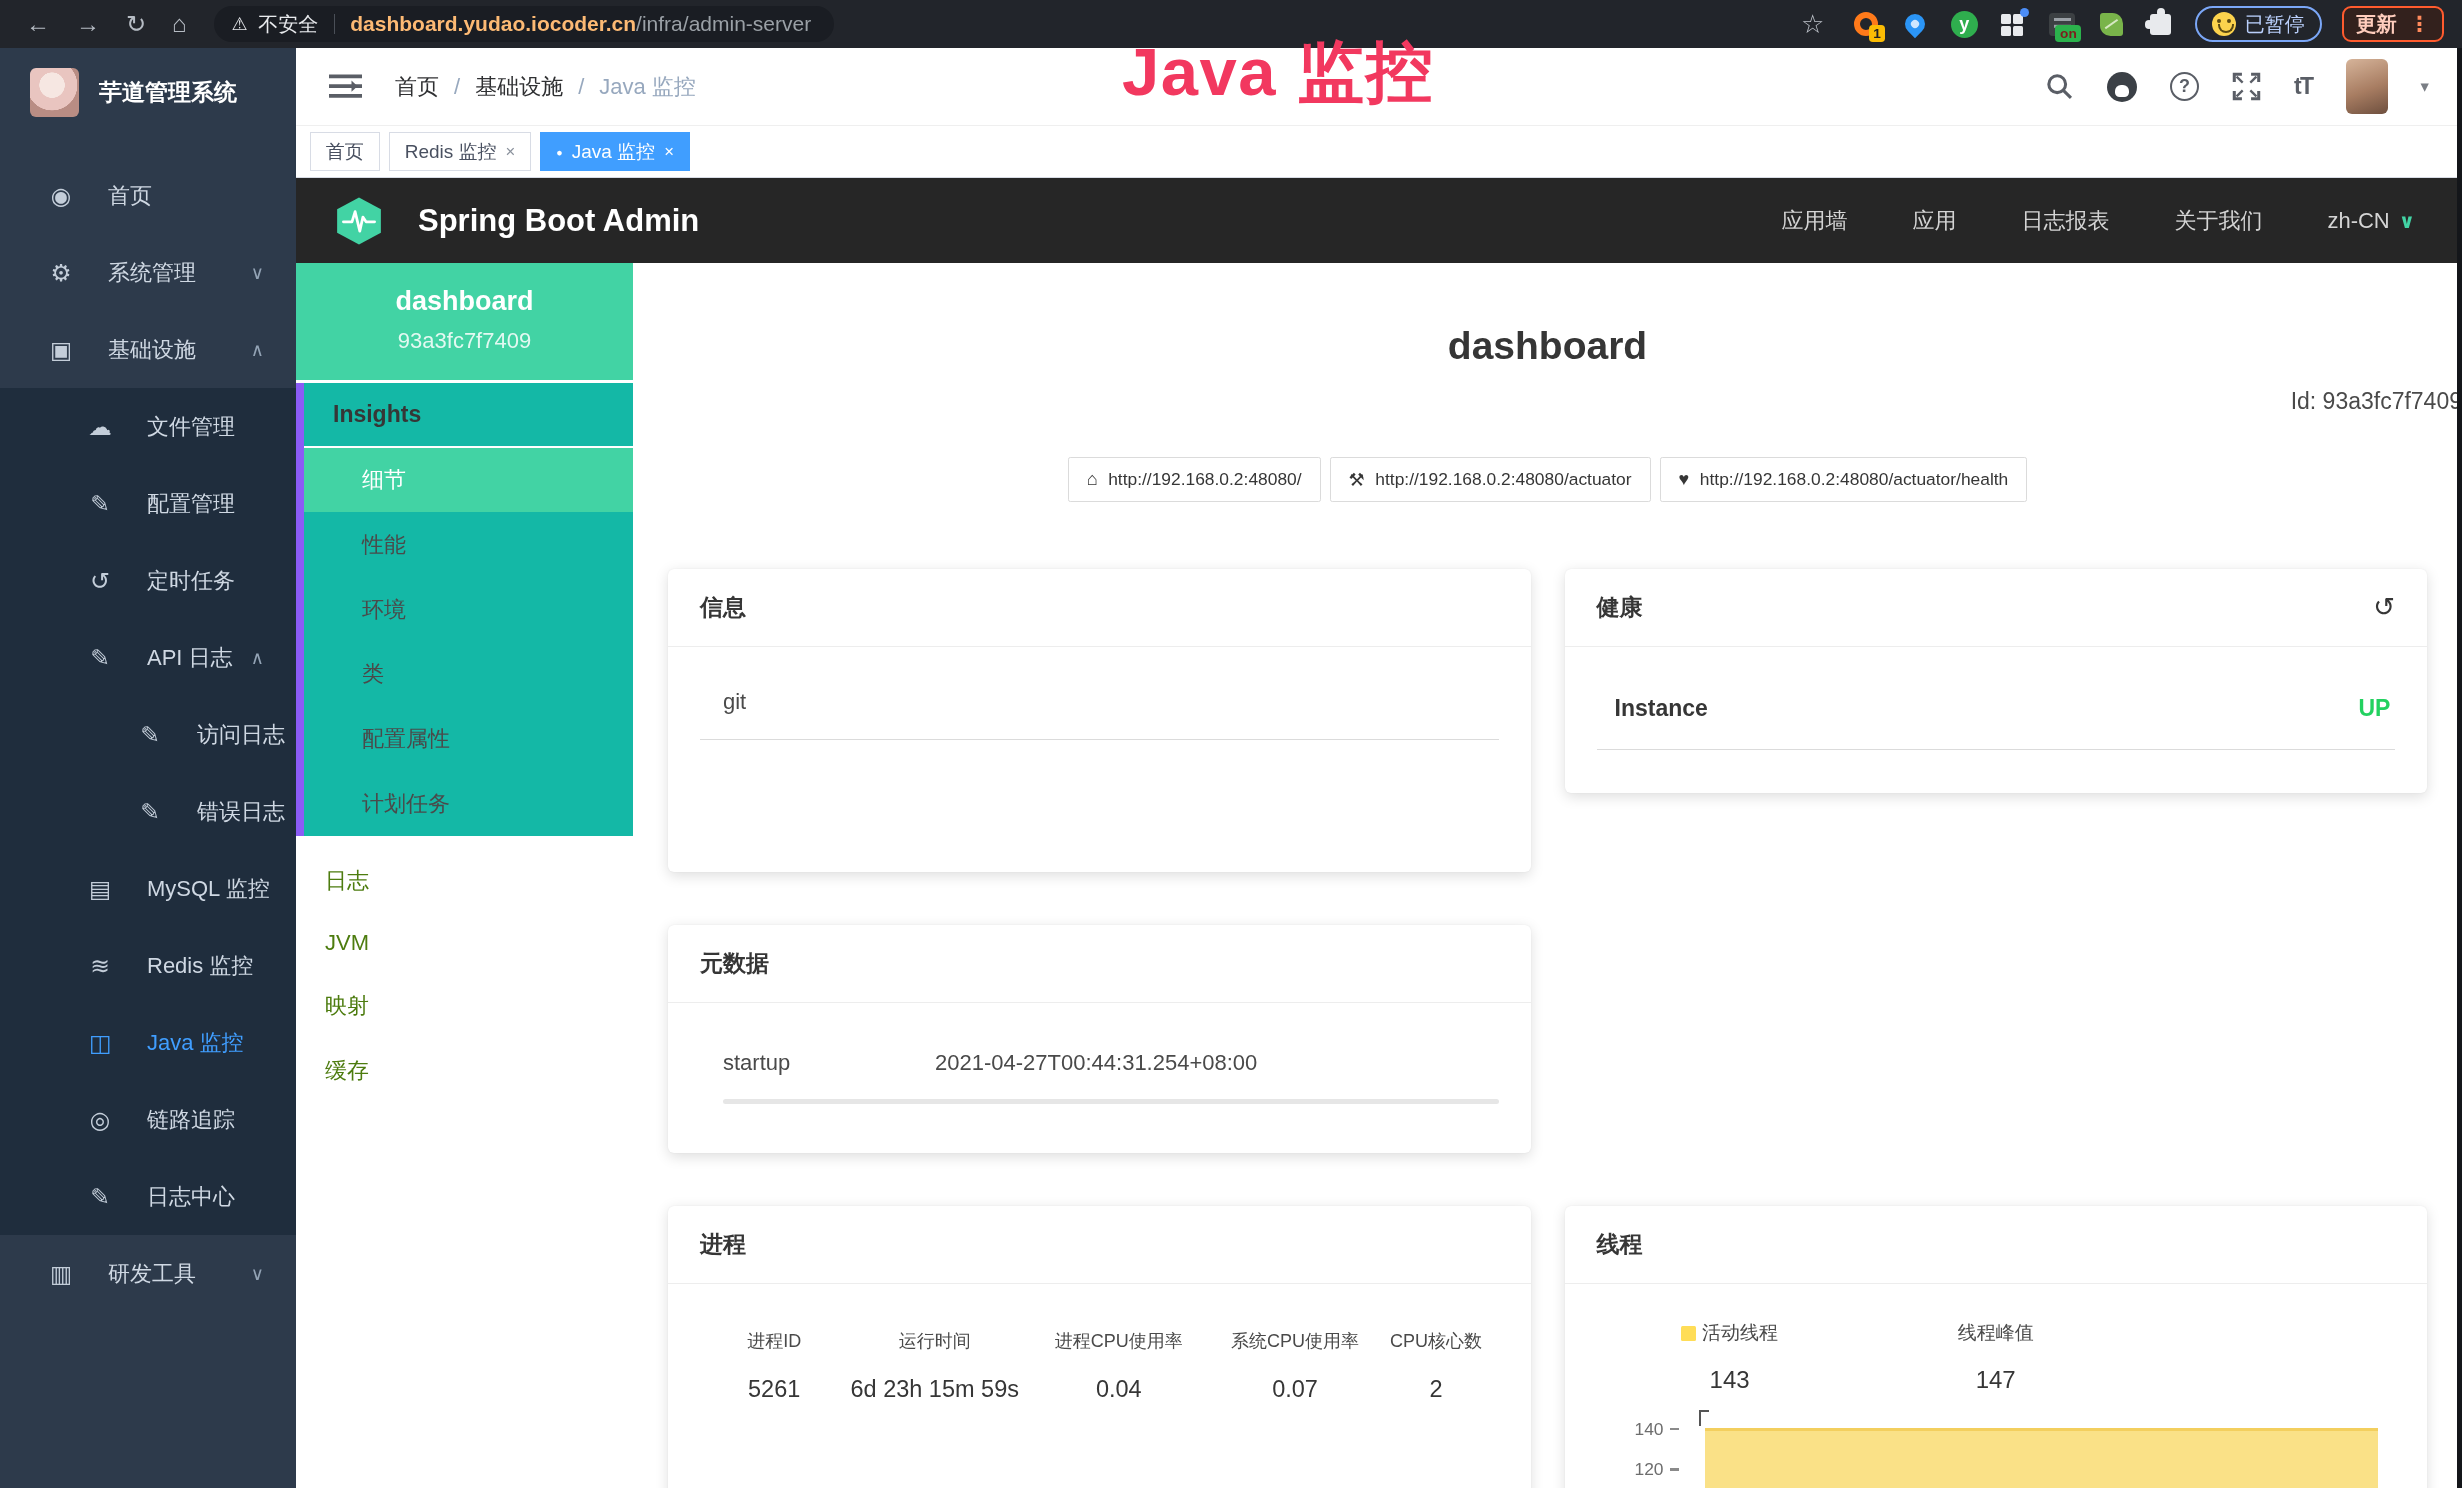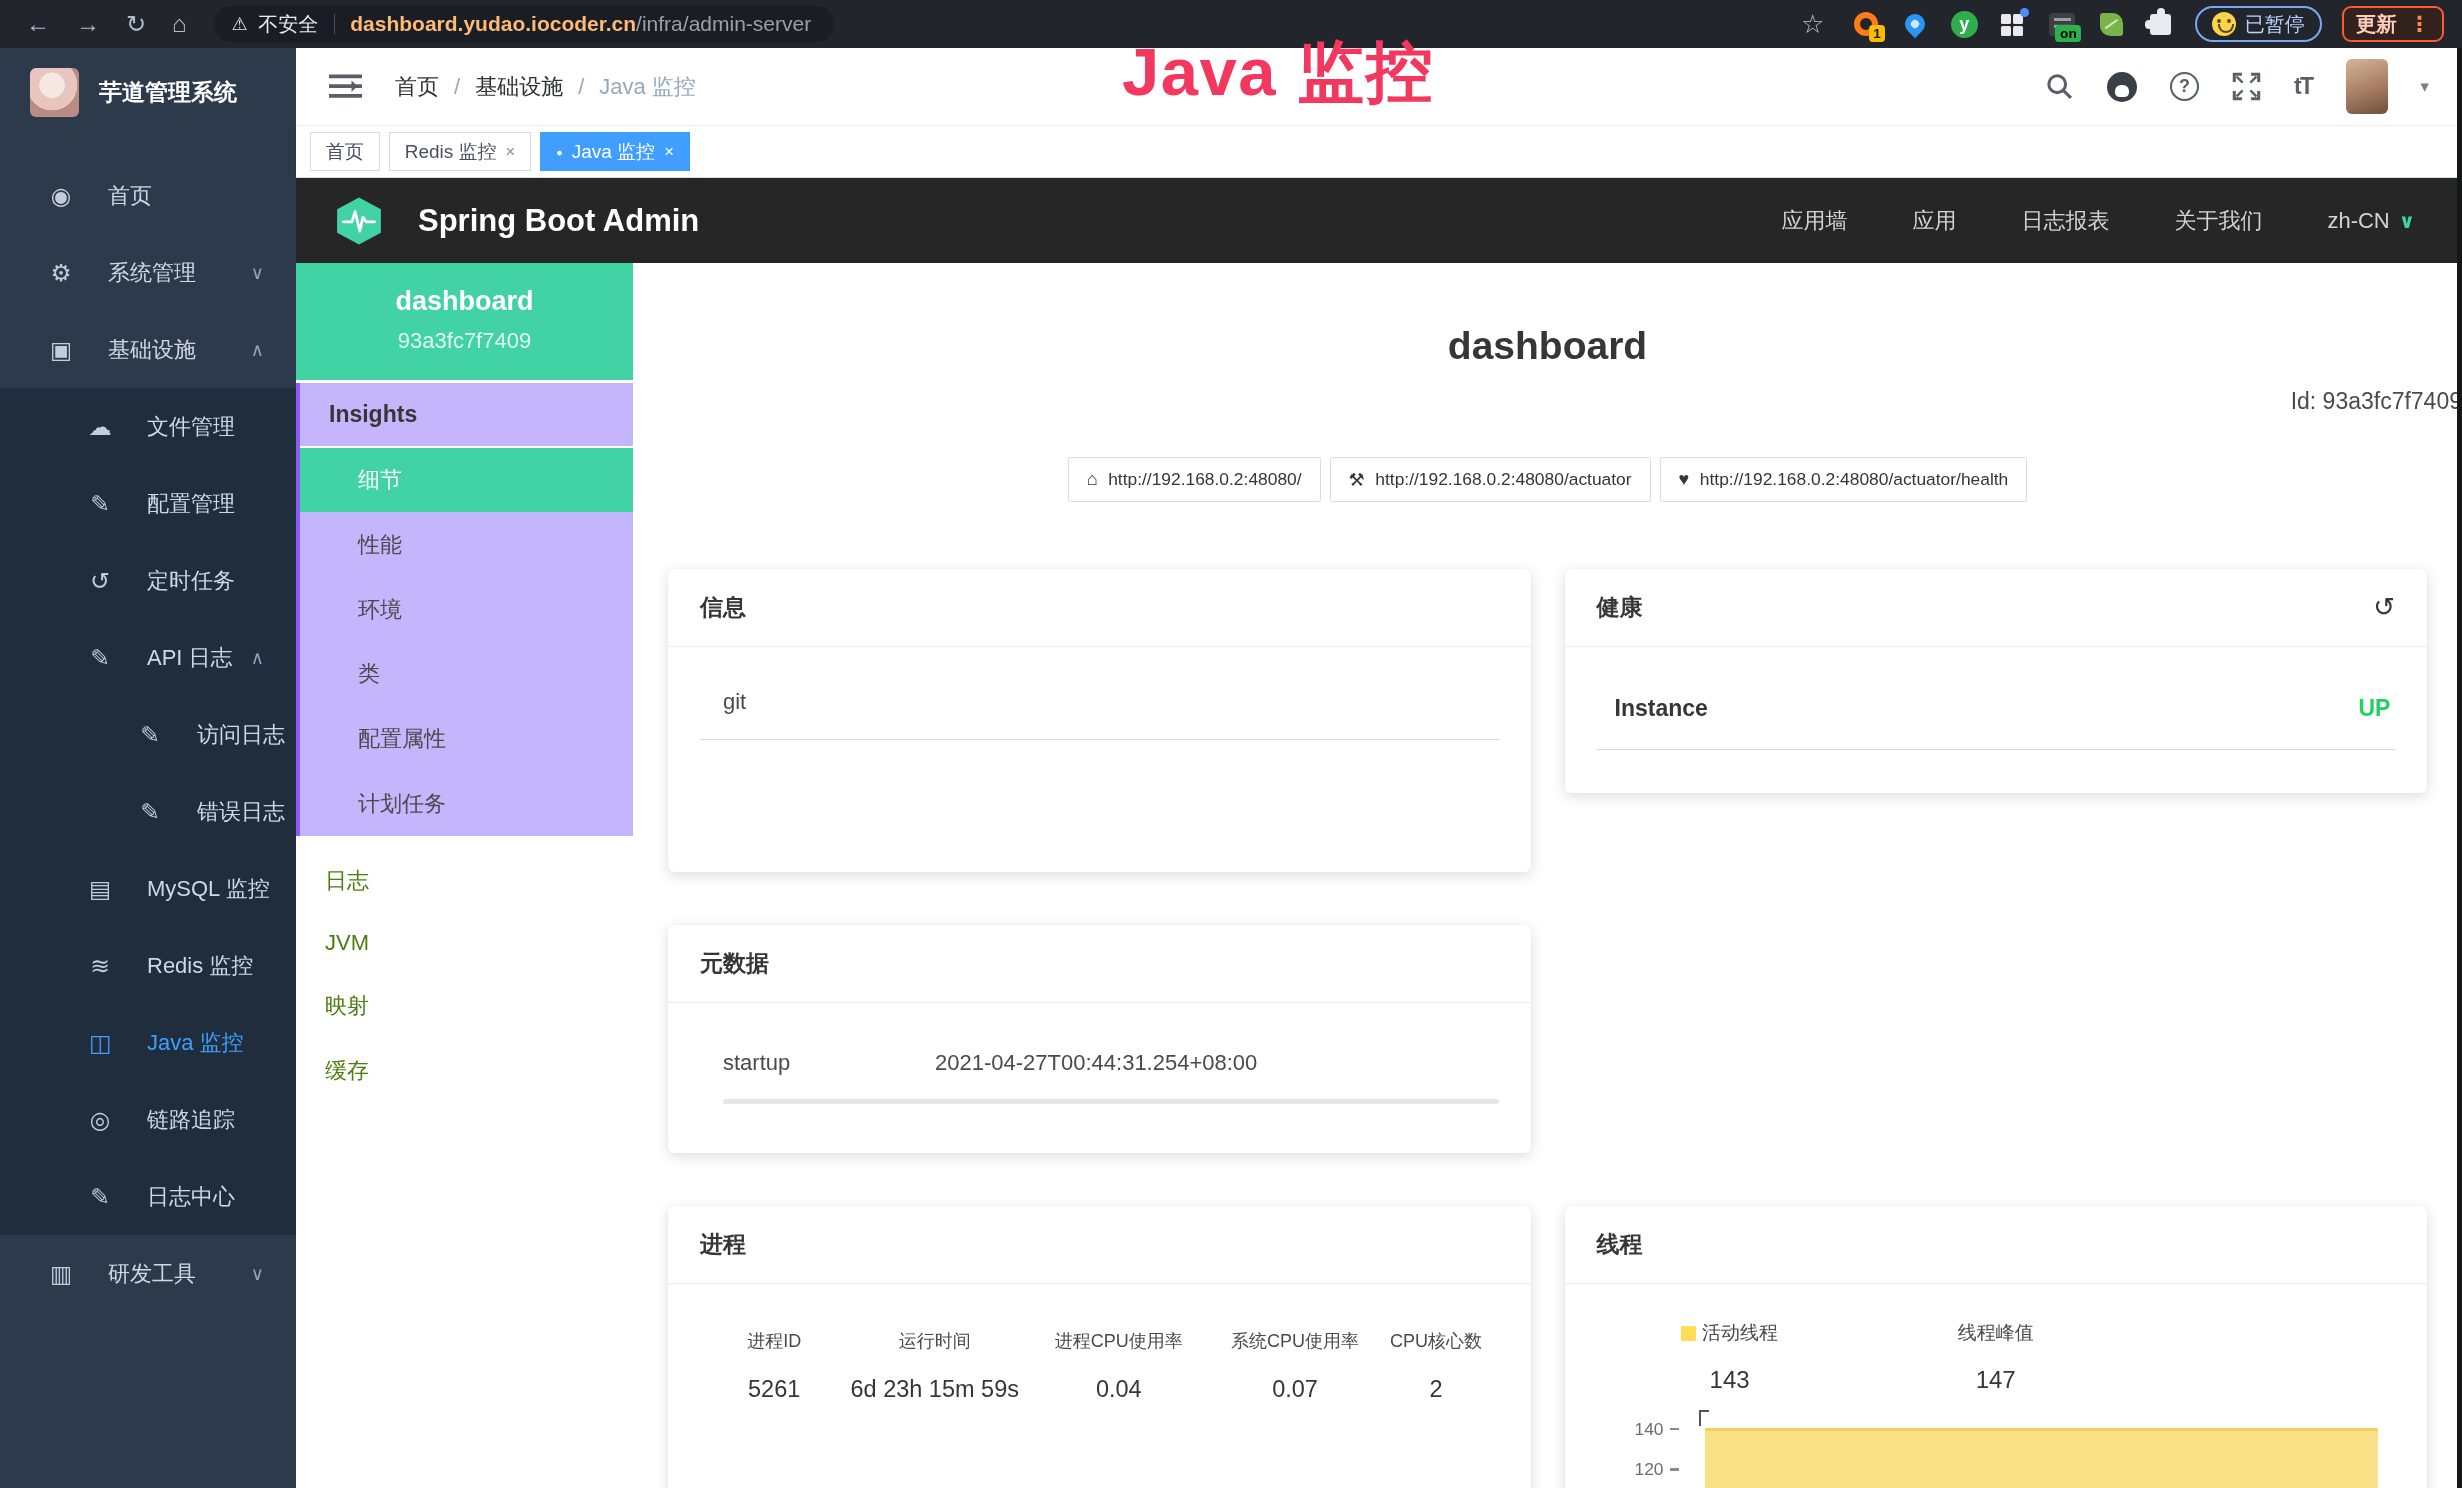--- a/index.html
+++ b/index.html
@@ -16,21 +16,21 @@
   .warn-glyph { color:#e8eaed; font-size:18px; }
   .secure-label { color:#e8eaed; font-size:20px; }
   .url-sep { width:1.5px; height:20px; background:#4a4f57; margin:0 4.6px; }
   .url-domain { color:#fdba74; font-size:21px; font-weight:bold; }
   .url-path { color:#9aa0a6; font-size:21px; font-weight:normal; }
   .ext-cluster { margin-left:auto; display:flex; align-items:center; gap:20px; margin-right:10.6px; }
   .star-glyph { font-size:26px; color:#c0c5cc; margin-right:7.6px; }
   .ext { position:relative; width:29px; height:29px; display:flex; align-items:center; justify-content:center; }
   .ext-badge { position:absolute; right:-4.6px; bottom:-3px; background:#fbbc04; color:#202124;
     font-size:13.7px; font-weight:bold; padding:0.8px 4.6px; border-radius:3.8px; line-height:1.1; }
-  .ext-badge.green { background:#2bb24c; color:#000000; }
+  .ext-badge.green { background:#2bb24c; color:#7f1d1d; }
   .ring { width:24px; height:24px; border:6px solid #ff7a1a; border-radius:50%; }
   .pin { width:20px; height:20px; background:#2b95f6; border-radius:50% 50% 50% 0; transform:rotate(-45deg); position:relative; }
   .pin::after { content:""; position:absolute; left:6px; top:6px; width:7.6px; height:7.6px; background:#cfe7ff; border-radius:50%; }
   .ycircle { width:27px; height:27px; background:#2fae4e; border-radius:50%; color:#fff; font-size:18px;
     font-weight:bold; display:flex; align-items:center; justify-content:center; }
   .gridico { position:relative; width:24px; height:24px; }
   .gridico i { position:absolute; width:10px; height:10px; background:#e8eaed; border-radius:1.5px; }
   .gridico i:nth-child(1){left:0;top:1.5px;} .gridico i:nth-child(2){left:12px;top:1.5px;}
   .gridico i:nth-child(3){left:0;top:13.7px;} .gridico i:nth-child(4){left:12px;top:13.7px;}
   .gridico .dot { position:absolute; right:-3.8px; top:-3.8px; width:9px; height:9px; background:#4c8df6; border-radius:50%; }
@@ -105,21 +105,21 @@
   .sba-title { color:#fff; font-size:31px; font-weight:bold; }
   .sba-nav { margin-left:auto; display:flex; align-items:center; gap:65px; color:#d4d4d4; font-size:22px; }
   .locale { display:flex; align-items:center; gap:9px; }
   .locale-chevron { color:#42d3a4; font-weight:bold; font-size:20px; }
 
   .sba-body { flex:1; display:flex; min-height:0; }
   .sba-sidebar { width:337px; flex-shrink:0; background:#fff; font-size:22px; }
   .app-block { background:#42d3a4; color:#fff; text-align:center; padding:23px 7.6px 26px; }
   .app-name { font-size:27px; font-weight:bold; }
   .app-id { font-size:22px; margin-top:10.6px; color:rgba(255,255,255,.85); }
-  .nav-group { border-left:4px solid #8b5cf6; background:#c4b5fd; margin-top:3px; }
+  .nav-group { border-left:8px solid #8b5cf6; background:#14b8a6; margin-top:3px; }
   .group-label { padding:18px 0 18px 29px; font-weight:bold; color:#363636; font-size:23px; border-bottom:2.3px solid #fff; }
   .group-child { padding:17.4px 0 17.4px 58px; color:#4a4a4a; cursor:pointer; }
   .group-child.active { background:#42d3a4; color:#fff; }
   .root-items { margin-top:12px; }
   .root-item { padding:17.4px 0 17.4px 29px; color:#4d7c0f; cursor:pointer; }
 
   .sba-content { flex:1; position:relative; background:#fff; overflow:hidden; padding-top:61px; }
   .content-title { text-align:center; font-size:39px; font-weight:bold; color:#363636; }
   .content-id { text-align:right; font-size:23px; color:#4a4a4a; margin-top:20px; }
   .links-row { display:flex; justify-content:center; gap:9px; margin-top:42px; }

